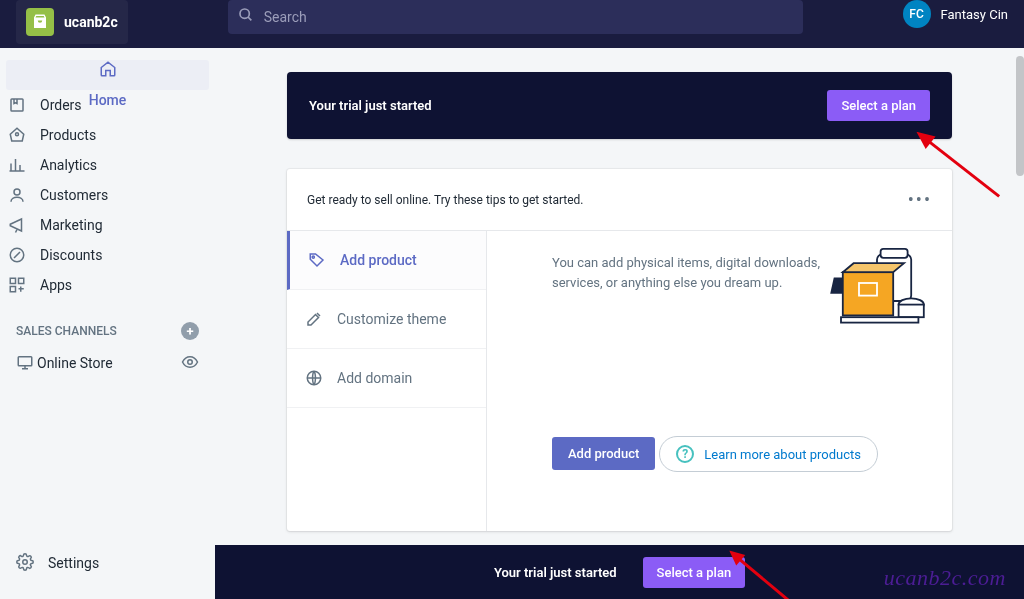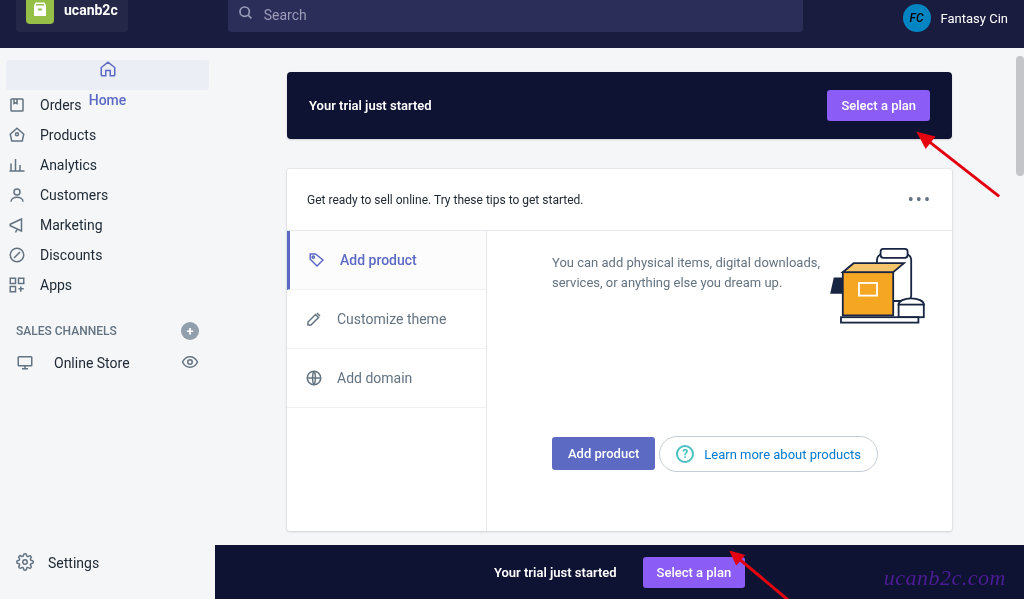--- a/index.html
+++ b/index.html
@@ -1,36 +1,36 @@
 <!DOCTYPE html>
 <html><head>
 <meta charset="utf-8">
 <style>
   * { box-sizing: border-box; margin: 0; padding: 0; font-family: -apple-system, BlinkMacSystemFont, "Segoe UI", Roboto, Arial, sans-serif; }
   body { background: #f4f6f8; width: 1024px; height: 599px; overflow: hidden; position: relative; }
-  .topbar { height: 48px; background: #1a1c3f; display: flex; align-items: flex-end; padding: 16px 16px; color: #fff; }
+  .topbar { height: 48px; background: #1a1c3f; display: flex; align-items: flex-start; padding: 0 16px; color: #fff; }
   .logo { width: 28px; height: 28px; background: #95bf47; border-radius: 4px; display: flex; align-items: center; justify-content: center; margin-right: 8px; }
   .logo svg { width: 18px; height: 18px; }
   .store-name { font-weight: bold; font-size: 14px; background: rgba(255,255,255,0.05); padding: 8px 10px; border-radius: 4px; display:flex; align-items:center; }
   .store-name .logo { margin-right: 10px; }
   .search-wrap { flex: 1; margin: 0 100px 0 100px; position: relative; }
   .search-input { width: 100%; height: 34px; background: #2c2e5a; border: none; border-radius: 4px; padding: 0 12px 0 36px; color: #fff; font-size: 14px; }
   .search-input::placeholder { color: #9b9db9; }
   .search-icon { position: absolute; left: 10px; top: 50%; transform: translateY(-50%); color: #9b9db9; }
   .user-area { display: flex; align-items: center; gap: 10px; cursor: pointer; }
-  .avatar { width: 28px; height: 28px; border-radius: 50%; background: #0084c2; color: #000000; font-size: 12px; display: flex; align-items: center; justify-content: center; font-weight: 500; font-style: italic;}
+  .avatar { width: 28px; height: 28px; border-radius: 50%; background: #0084c2; color: #ffffff; font-size: 12px; display: flex; align-items: center; justify-content: center; font-weight: 500;}
   .user-name { font-size: 13px; }
   .layout { display: flex; height: calc(599px - 56px); }
   .sidebar { width: 215px; background: #f4f6f8; padding: 12px 0 0 0; display: flex; flex-direction: column; position: relative; }
   .nav-item { display: flex; align-items: center; height: 30px; padding: 0 8px; font-size: 14px; color: #212b36; cursor: pointer; gap: 14px; }
   .nav-item.active { background: #eceef5; color: #5c6ac4; font-weight: 500; border-radius: 3px; margin: 0 6px; padding: 0 10px; flex-direction: column; }
   .nav-item .icon { width: 18px; height: 18px; color: #637381; flex-shrink: 0; display:flex; align-items:center; justify-content:center; }
   .nav-item.active .icon { color: #5c6ac4; }
   .section-title { font-size: 12px; color: #637381; padding: 22px 16px 8px; font-weight: 500; display: flex; align-items: center; justify-content: space-between; }
-  .channel-item { display: flex; align-items: center; height: 30px; padding: 0 16px; font-size: 14px; color: #212b36; cursor: pointer; gap: 20px; }
+  .channel-item { display: flex; align-items: center; height: 30px; padding: 0 16px; font-size: 14px; color: #212b36; cursor: pointer; gap: 3px; }
   .channel-item .right-icon { margin-left: auto; color: #637381; }
   .settings-item { display: flex; align-items: center; height: 40px; padding: 0 16px; font-size: 14px; color: #212b36; cursor: pointer; gap: 14px; position: absolute; bottom: 8px; width: 100%; }
   .plus-circle, .eye-icon { color: #919eab; }
   .main { flex: 1; overflow: auto; padding: 24px 72px 0 72px; position: relative; }
   .trial-banner { background: #0e1233; color: #fff; border-radius: 4px; padding: 18px 22px; display: flex; align-items: center; justify-content: space-between; margin-bottom: 30px; box-shadow: 0 1px 2px rgba(0,0,0,0.15); }
   .trial-text { font-size: 13px; font-weight: 600; }
   .btn-plan { background: #8b5cf6; color: #fff; border: none; padding: 8px 14px; border-radius: 3px; font-size: 13px; cursor: pointer; font-weight: 500; }
   .card { background: #fff; border-radius: 3px; box-shadow: 0 0 0 1px rgba(63,63,68,.05), 0 1px 3px rgba(63,63,68,.15); }
   .card-header { padding: 20px 20px; display: flex; align-items: center; justify-content: space-between; border-bottom: 1px solid #e6e8eb; }
   .card-title { font-size: 12px; color: #212b36; font-weight: 400; }

